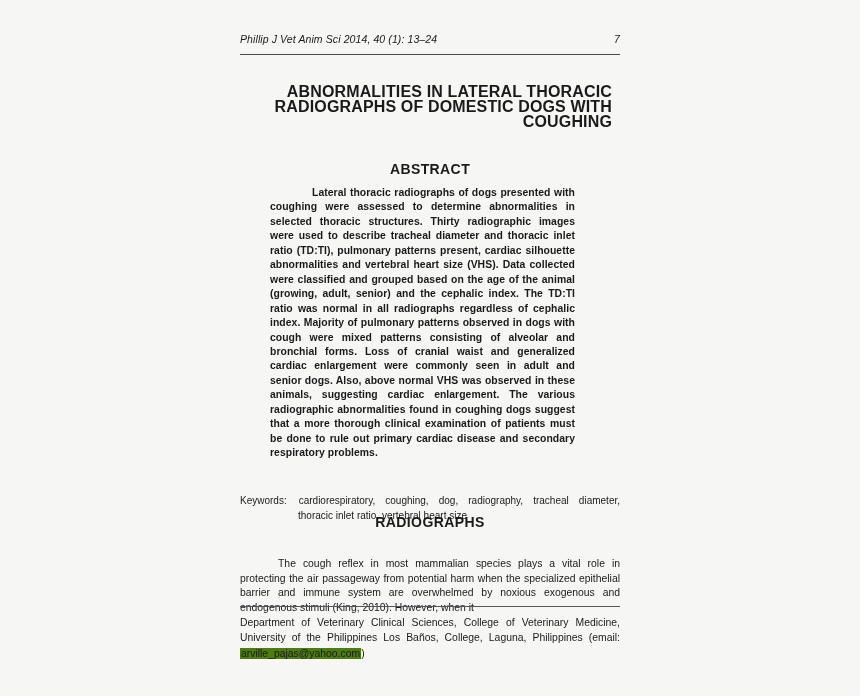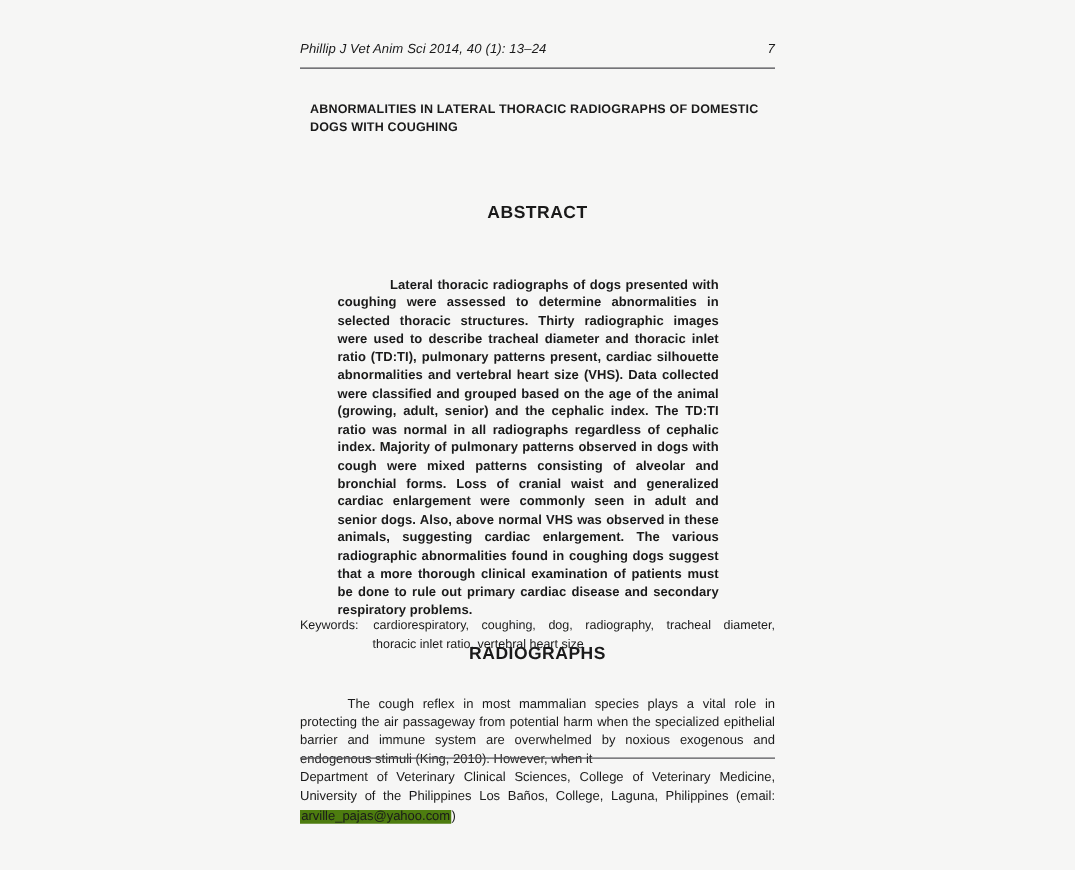--- a/index.html
+++ b/index.html
@@ -47,23 +47,23 @@
     height: 0;
     border-top: 1.4px solid #4a4a4f;
   }
 
   
   .title {
     position: absolute;
     left: 248px;
     top: 73px;
     width: 364px;
-    text-align: left;
+    text-align: right;
     font-weight: bold;
-    font-size: 10px;
+    font-size: 16px;
     line-height: 15px;
     letter-spacing: .15px;
   }
 
   
   .authors {
     position: absolute;
     left: 240px;
     top: 110px;
     width: 380px;
@@ -90,21 +90,20 @@
     position: absolute;
     left: 270px;
     top: 186px;
     width: 305px;
     font-weight: bold;
     font-size: 10.4px;
     line-height: 14.45px;
     text-align: justify;
     text-justify: inter-word;
     letter-spacing: .05px;
-    margin-top: 36px;
   }
   .abstract .indent { display: inline-block; width: 42px; }
 
   
   .keywords {
     position: absolute;
     left: 240px;
     top: 494px;
     width: 380px;
     font-size: 10px;

